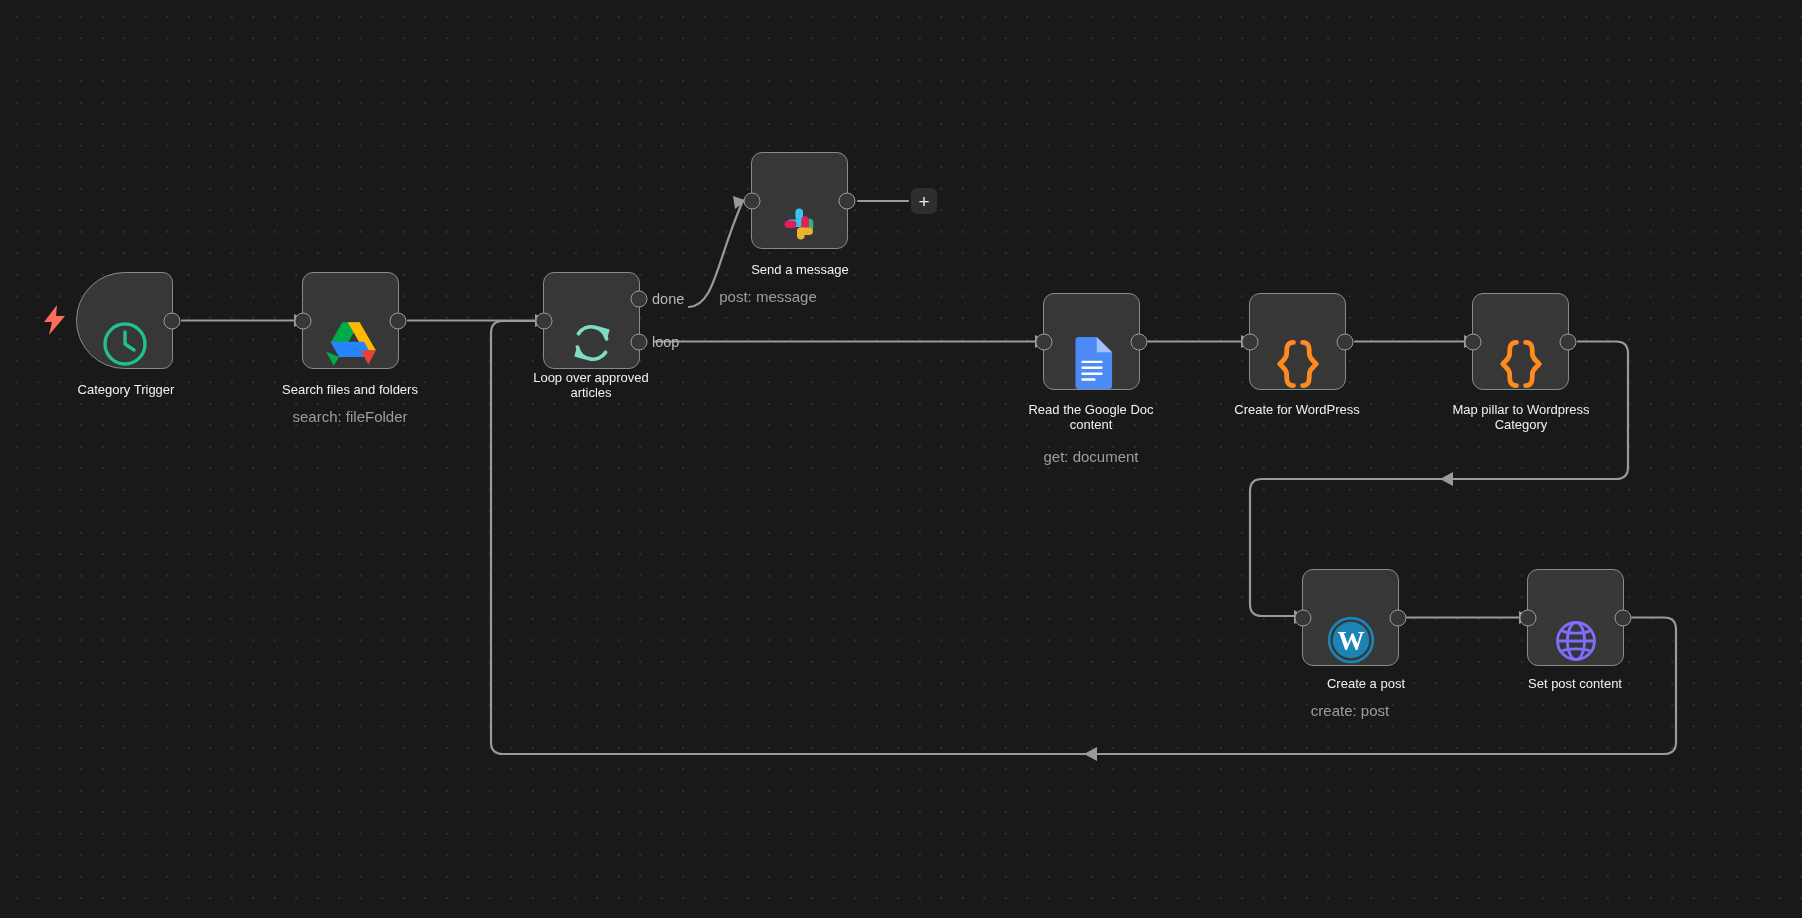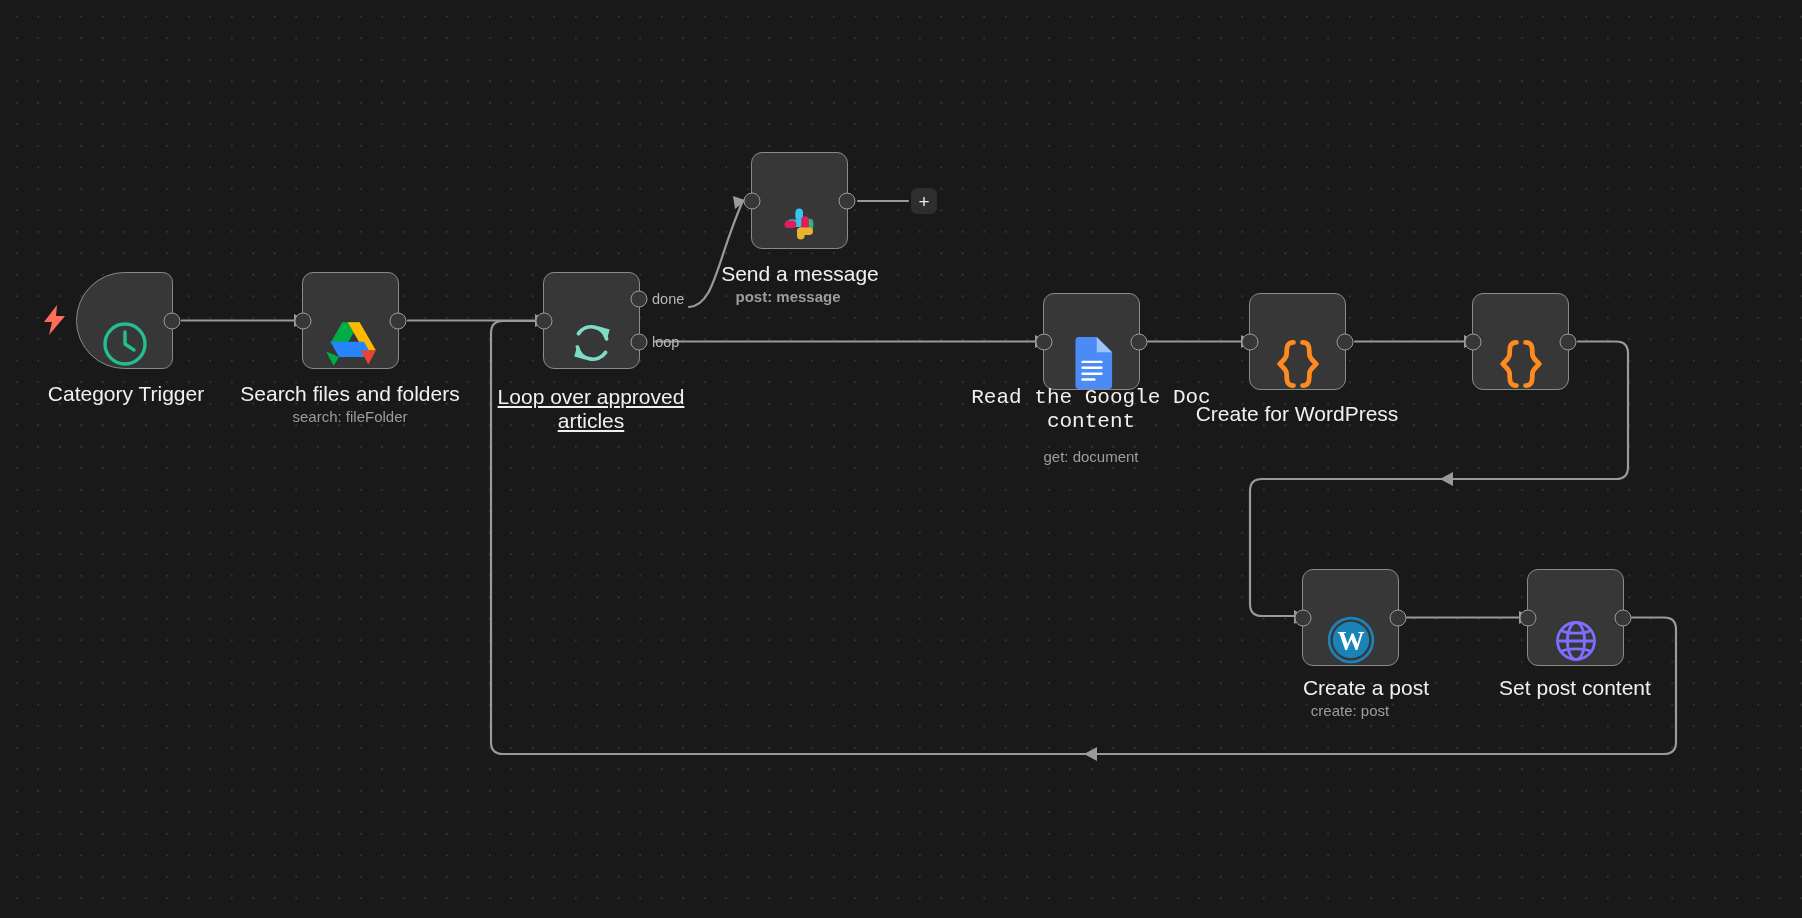--- a/index.html
+++ b/index.html
@@ -85,21 +85,21 @@
     transform: translateY(-50%);
   }
   .port-label.done { top: 27%; }
   .port-label.loop { top: 73%; }
 
   
   .node-label {
     position: absolute;
     text-align: center;
     color: #f0f0f0;
-    font-size: 21px;
+    font-size: 13px;
     line-height: 1.16;
     white-space: pre-line;
     pointer-events: none;
   }
   .node-sublabel {
     position: absolute;
     text-align: center;
     color: #9d9d9d;
     font-size: 15px;
     line-height: 1.2;
@@ -217,21 +217,21 @@
         <polygon points="30,8 41,11 38,22" fill="#7fdcc4"></polygon>
         <polygon points="18,40 7,37 10,26" fill="#7fdcc4"></polygon>
       </svg>
     </span>
     <span class="port in"></span>
     <span class="port out-done"></span>
     <span class="port out-loop"></span>
     <span class="port-label done">done</span>
     <span class="port-label loop">loop</span>
   </div>
-  <div class="node-label" style="left:471px; top:385px; width:240px;text-decoration:underline;">Loop over approved
+  <div class="node-label" style="left:471px; top:370px; width:240px;">Loop over approved
 articles</div>
 
   <div class="node" style="left:751px; top:152px; width:97px; height:97px;">
     <span class="glyph">
       <svg width="48" height="48" viewBox="0 0 48 48">
 
         <rect x="11" y="19.5" width="16" height="7.6" rx="3.8" fill="#36c5f0"></rect>
         <rect x="19.4" y="8.4" width="7.6" height="12" rx="3.8" fill="#36c5f0"></rect>
 
         <rect x="21" y="20.9" width="16" height="7.6" rx="3.8" fill="#2eb67d" transform="rotate(90 29 24.7)"></rect>
@@ -241,41 +241,41 @@
         <rect x="8.5" y="20.5" width="12" height="7.6" rx="3.8" fill="#e01e5a"></rect>
 
         <rect x="21" y="27.5" width="16" height="7.6" rx="3.8" fill="#ecb22e"></rect>
         <rect x="21" y="27.5" width="7.6" height="12" rx="3.8" fill="#ecb22e"></rect>
       </svg>
     </span>
     <span class="port in"></span>
     <span class="port out"></span>
   </div>
   <div class="node-label" style="left:680px; top:262px; width:240px;">Send a message</div>
-  <div class="node-sublabel" style="left:668px; top:288px; width:240px;font-weight:bold;">post: message</div>
+  <div class="node-sublabel" style="left:648px; top:288px; width:240px;">post: message</div>
 
   <div class="plus-btn" style="left:911px; top:188px;">+</div>
 
   <div class="node" style="left:1043px; top:293px; width:97px; height:97px;">
     <span class="glyph">
       <svg width="42" height="52" viewBox="0 0 34 44">
         <path d="M3 0 h18 l13 13 v28 a3 3 0 0 1 -3 3 h-25 a3 3 0 0 1 -3 -3 v-38 a3 3 0 0 1 3 -3 z" fill="#4c8bf5"></path>
         <path d="M21 0 l13 13 h-13 z" fill="#a1c2fa"></path>
         <g fill="#ffffff">
           <rect x="8" y="20" width="18" height="2.1" rx="1"></rect>
           <rect x="8" y="25" width="18" height="2.1" rx="1"></rect>
           <rect x="8" y="30" width="18" height="2.1" rx="1"></rect>
           <rect x="8" y="35" width="12" height="2.1" rx="1"></rect>
         </g>
       </svg>
     </span>
     <span class="port in"></span>
     <span class="port out"></span>
   </div>
-  <div class="node-label" style="left:966px; top:386px; width:250px;font-family:Liberation Mono, monospace;">Read the Google Doc
+  <div class="node-label" style="left:966px; top:402px; width:250px;">Read the Google Doc
 content</div>
   <div class="node-sublabel" style="left:966px; top:448px; width:250px;">get: document</div>
 
   <div class="node" style="left:1249px; top:293px; width:97px; height:97px;">
     <span class="glyph">
       <svg width="46" height="50" viewBox="0 0 40 44">
         <path d="M16 3 C10 3 10 8 10 13 C10 18 6 19 4 22 C6 25 10 26 10 31 C10 36 10 41 16 41" fill="none" stroke="#ff8a1f" stroke-width="4.2" stroke-linecap="round"></path>
         <path d="M24 3 C30 3 30 8 30 13 C30 18 34 19 36 22 C34 25 30 26 30 31 C30 36 30 41 24 41" fill="none" stroke="#ff8a1f" stroke-width="4.2" stroke-linecap="round"></path>
       </svg>
     </span>
@@ -287,20 +287,22 @@
   <div class="node" style="left:1472px; top:293px; width:97px; height:97px;">
     <span class="glyph">
       <svg width="46" height="50" viewBox="0 0 40 44">
         <path d="M16 3 C10 3 10 8 10 13 C10 18 6 19 4 22 C6 25 10 26 10 31 C10 36 10 41 16 41" fill="none" stroke="#ff8a1f" stroke-width="4.2" stroke-linecap="round"></path>
         <path d="M24 3 C30 3 30 8 30 13 C30 18 34 19 36 22 C34 25 30 26 30 31 C30 36 30 41 24 41" fill="none" stroke="#ff8a1f" stroke-width="4.2" stroke-linecap="round"></path>
       </svg>
     </span>
     <span class="port in"></span>
     <span class="port out"></span>
   </div>
+  <div class="node-label" style="left:1401px; top:402px; width:240px;">Map pillar to Wordpress
+Category</div>
 
   <div class="node" style="left:1302px; top:569px; width:97px; height:97px;">
     <span class="glyph">
       <svg width="50" height="50" viewBox="0 0 48 48">
         <circle cx="24" cy="24" r="21" fill="none" stroke="#1b83b6" stroke-width="2.6"></circle>
         <circle cx="24" cy="24" r="17.5" fill="#1b83b6"></circle>
         <text x="24" y="33.5" text-anchor="middle" font-family="'Liberation Serif', serif" font-size="26" font-weight="bold" fill="#ffffff">W</text>
       </svg>
     </span>
     <span class="port in"></span>

